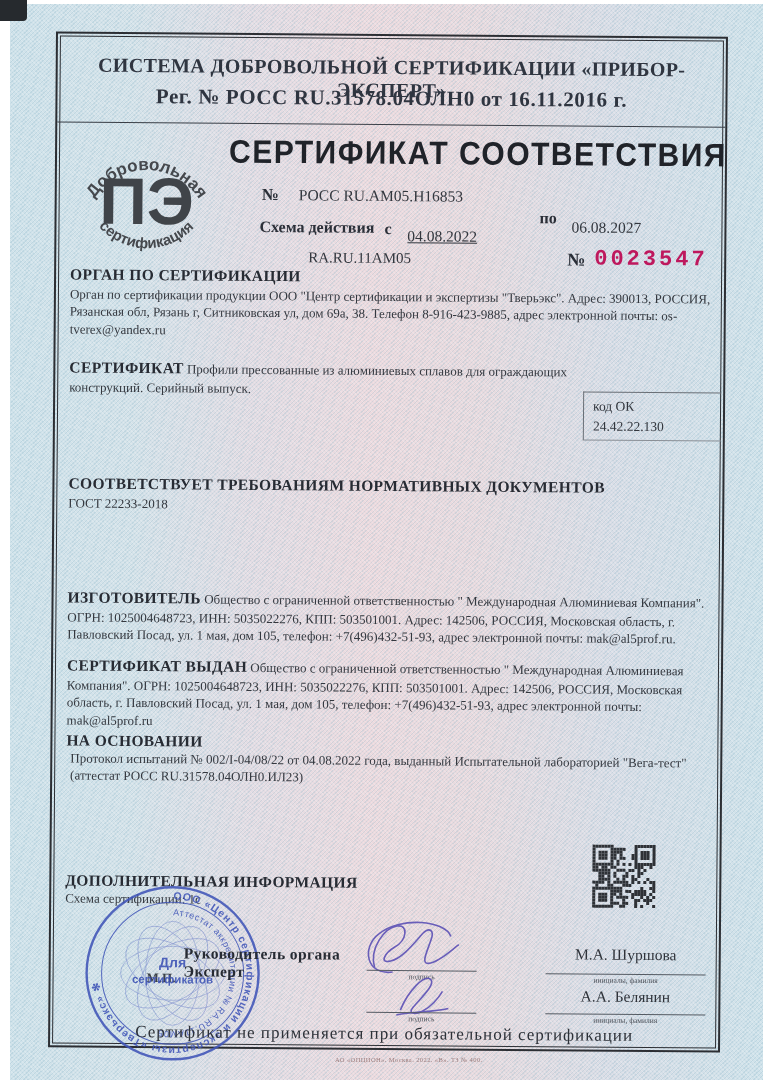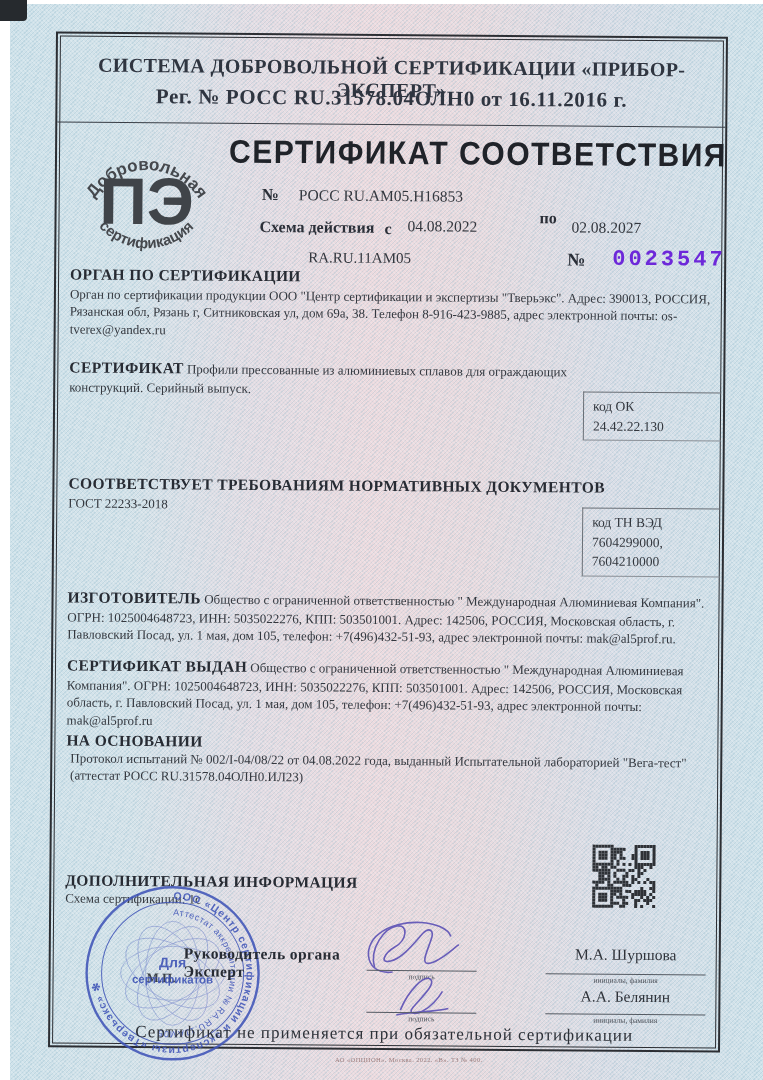--- a/index.html
+++ b/index.html
@@ -67,44 +67,39 @@
     <text x="84" y="96" text-anchor="middle" font-family="Liberation Sans, sans-serif" font-size="66" font-weight="bold" fill="#404449">ПЭ</text>
   </svg>
 
   <div class="abs doc-title">СЕРТИФИКАТ СООТВЕТСТВИЯ</div>
 
   <span class="abs lbl" style="left:205px;top:150px;font-size:17px;">№</span>
   <span class="abs val" style="left:242px;top:151px;">РОСС RU.AM05.H16853</span>
 
   <span class="abs lbl" style="left:203px;top:183px;">Схема действия</span>
   <span class="abs lbl" style="left:328px;top:184px;">с</span>
-  <span class="abs val" style="left:351px;top:181px;">04.08.2022</span>
+  <span class="abs val" style="left:351px;top:191px;text-decoration:underline;">04.08.2022</span>
   <span class="abs lbl" style="left:483px;top:172px;">по</span>
-  <span class="abs val" style="left:515px;top:181px;">02.08.2027</span>
+  <span class="abs val" style="left:515px;top:181px;">06.08.2027</span>
 
   <span class="abs lbl" style="left:511px;top:212px;font-size:18px;">№</span>
-  <span class="abs serial-no" style="left:556px;top:209px;color:#6d28d9;">0023547</span>
+  <span class="abs serial-no" style="left:538px;top:209px;color:#be185d;">0023547</span>
 
   <span class="abs sec-h" style="left:14px;top:232px;">ОРГАН ПО СЕРТИФИКАЦИИ</span>
   <span class="abs val" style="left:252px;top:214px;font-size:15px;">RA.RU.11AM05</span>
   <div class="abs body-t" style="left:14px;top:252px;width:642px;">Орган по сертификации продукции ООО "Центр сертификации и экспертизы "Тверьэкс". Адрес: 390013, РОССИЯ, Рязанская обл, Рязань г, Ситниковская ул, дом 69а, 38. Телефон 8-916-423-9885, адрес электронной почты: os-tverex@yandex.ru</div>
 
   <p class="abs body-t" style="left:14px;top:324px;width:560px;margin:0;"><b class="sec-h">СЕРТИФИКАТ</b> <span>Профили прессованные из алюминиевых сплавов для ограждающих конструкций. Серийный выпуск.</span></p>
   <div class="abs code-box" style="left:528px;top:354px;width:128px;">
     <div>код ОК</div>
     <div>24.42.22.130</div>
   </div>
 
   <div class="abs sec-h" style="left:14px;top:441px;">СООТВЕТСТВУЕТ ТРЕБОВАНИЯМ НОРМАТИВНЫХ ДОКУМЕНТОВ</div>
   <div class="abs body-t" style="left:14px;top:461px;">ГОСТ 22233-2018</div>
-  <div class="abs code-box" style="left:528px;top:470px;width:128px;">
-    <div>код ТН ВЭД</div>
-    <div>7604299000,</div>
-    <div>7604210000</div>
-  </div>
 
   <p class="abs body-t" style="left:14px;top:554px;width:648px;margin:0;"><b class="sec-h">ИЗГОТОВИТЕЛЬ</b> <span>Общество с ограниченной ответственностью " Международная Алюминиевая Компания". ОГРН: 1025004648723, ИНН: 5035022276, КПП: 503501001. Адрес: 142506, РОССИЯ, Московская область, г. Павловский Посад, ул. 1 мая, дом 105, телефон: +7(496)432-51-93, адрес электронной почты: mak@al5prof.ru.</span></p>
 
   <p class="abs body-t" style="left:14px;top:622px;width:648px;margin:0;"><b class="sec-h">СЕРТИФИКАТ ВЫДАН</b> <span>Общество с ограниченной ответственностью " Международная Алюминиевая Компания". ОГРН: 1025004648723, ИНН: 5035022276, КПП: 503501001. Адрес: 142506, РОССИЯ, Московская область, г. Павловский Посад, ул. 1 мая, дом 105, телефон: +7(496)432-51-93, адрес электронной почты: mak@al5prof.ru</span></p>
 
   <div class="abs sec-h" style="left:14px;top:698px;">НА ОСНОВАНИИ</div>
   <div class="abs body-t" style="left:18px;top:716px;width:640px;">Протокол испытаний № 002/I-04/08/22 от 04.08.2022 года, выданный Испытательной лабораторией "Вега-тест" (аттестат РОСС RU.31578.04ОЛН0.ИЛ23)</div>
 
   <div id="qr" class="abs" style="left:541px;top:807px;">
       <div class="d"></div>

